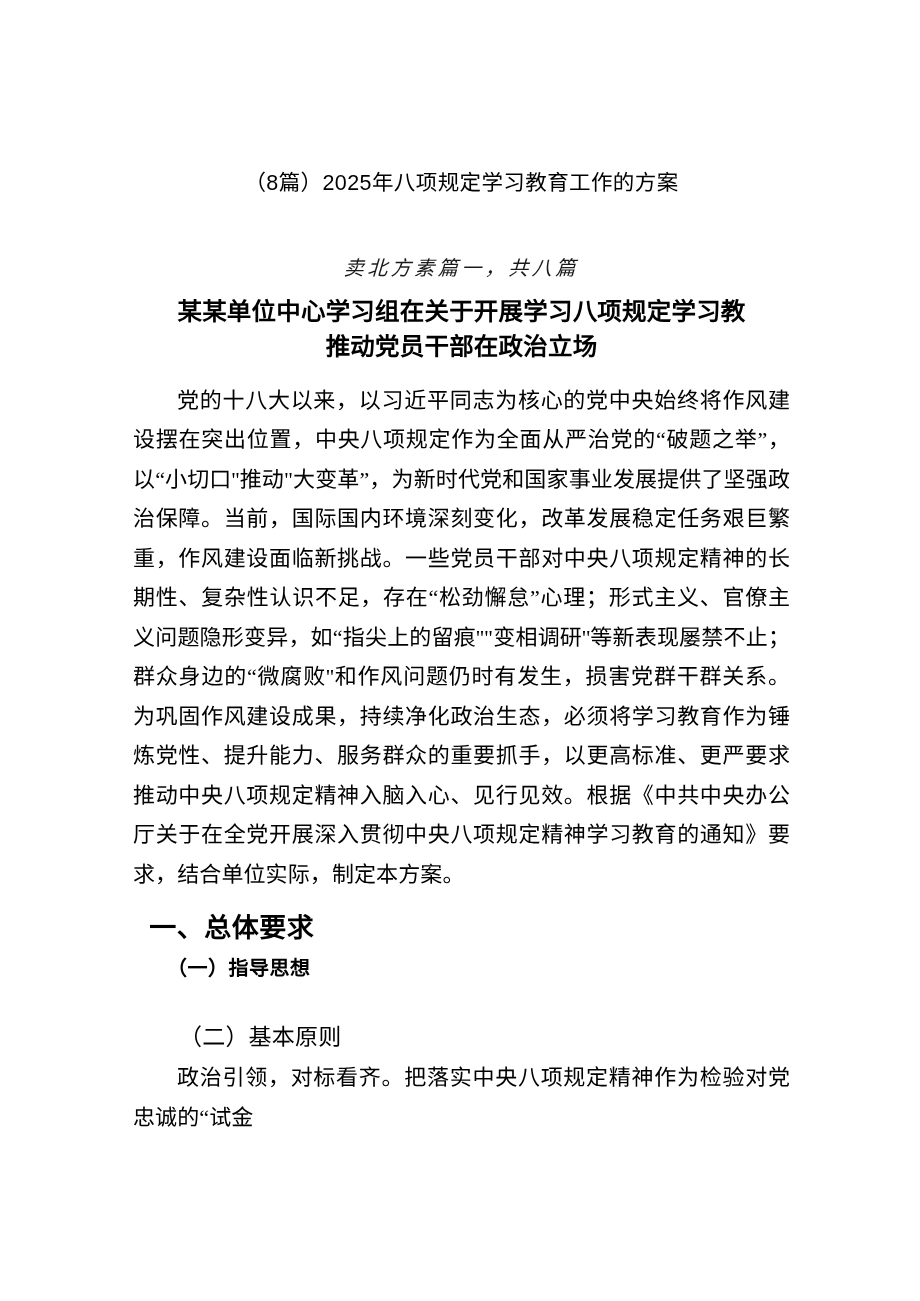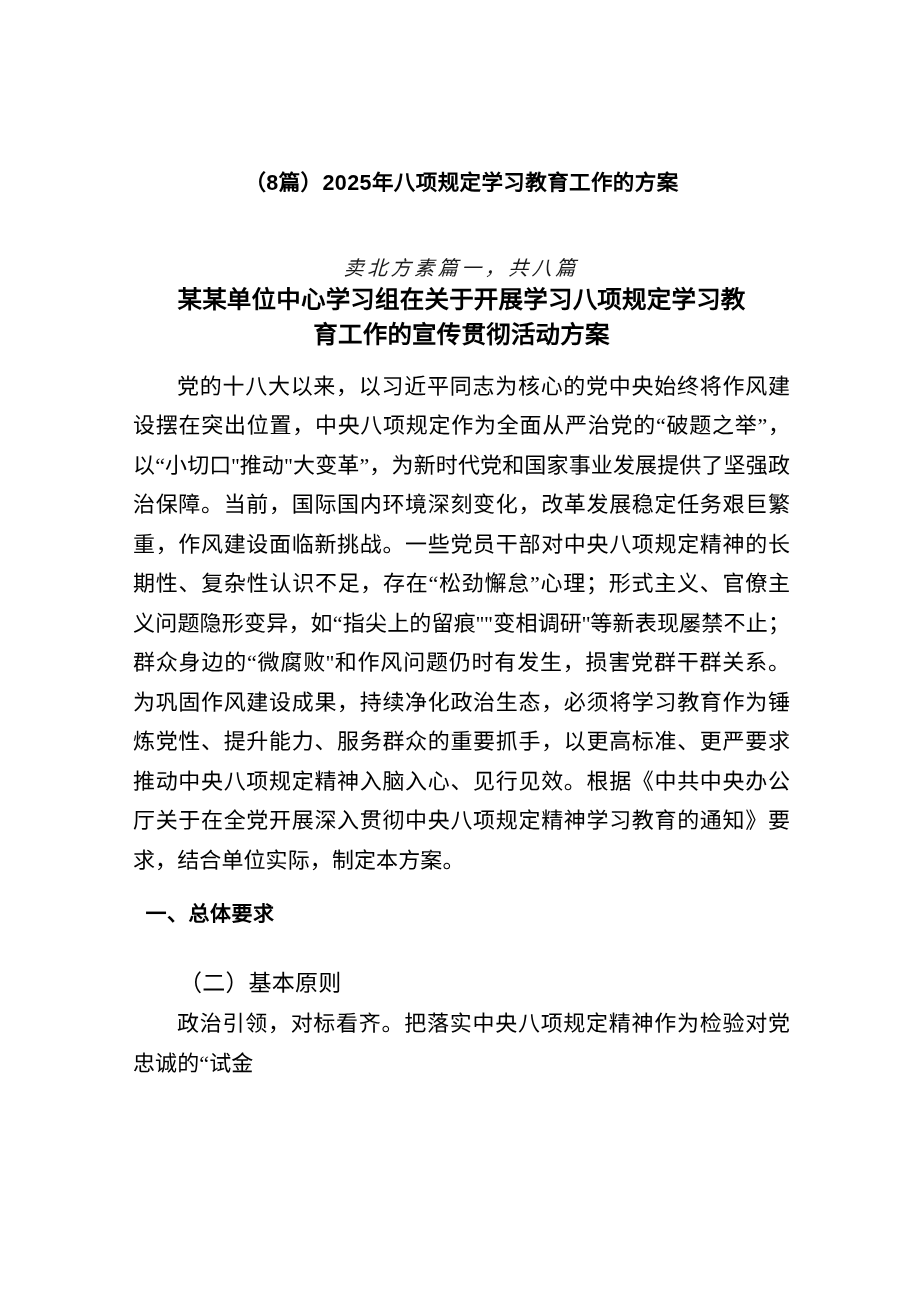--- a/index.html
+++ b/index.html
@@ -23,21 +23,21 @@
   .content {
     position: absolute;
     left: 133px;
     top: 0;
     width: 657px;
   }
 
   
   .doc-title {
     font-family: "Liberation Sans", "DejaVu Sans", sans-serif;
-    font-weight: bold;
+    font-weight: normal;
     font-size: 21.5px;
     text-align: center;
     letter-spacing: 0.4px;
     margin-top: 170px;
     line-height: 1.3;
     white-space: nowrap;
   }
 
   
   .script-line {
@@ -46,46 +46,46 @@
     font-size: 20px;
     text-align: center;
     letter-spacing: 3.5px;
     margin-top: 54px;
     color: #1a1a1a;
     transform: skewX(-3deg);
   }
 
   
   .article-heading {
-    font-family: Liberation Serif, serif;
+    font-family: Liberation Mono, monospace;
     font-weight: bold;
     font-size: 24.5px;
     text-align: center;
     line-height: 1.42;
-    margin-top: 2px;
+    margin-top: 16px;
     letter-spacing: 0.2px;
   }
 
   
   .body-p {
     font-size: 22px;
     line-height: 39.5px;
     text-align: justify;
     text-align-last: left;
     text-justify: inter-character;
     margin: 0;
     text-indent: 2em;
     letter-spacing: 0.1px;
   }
 
   
   .h1-sec {
     font-family: "Liberation Sans", "DejaVu Sans", sans-serif;
     font-weight: bold;
-    font-size: 21px;
+    font-size: 27px;
     line-height: 40px;
     margin: 0;
     text-indent: 0.6em;
     letter-spacing: 0.5px;
   }
 
   
   .h2-sec-sans {
     font-family: "Liberation Sans", "DejaVu Sans", sans-serif;
     font-weight: bold;
@@ -113,31 +113,32 @@
 
 <div class="page">
   <div class="content">
 
     <div class="doc-title">（8篇）2025年八项规定学习教育工作的方案</div>
 
     <div class="script-line">卖北方素篇一，共八篇</div>
 
     <div class="article-heading">
       <div>某某单位中心学习组在关于开展学习八项规定学习教</div>
-      <div>育工作的宣传贯彻活动方案</div>
+      <div>推动党员干部在政治立场</div>
     </div>
 
     <div class="spacer-sm"></div>
 
     <p class="body-p">党的十八大以来，以习近平同志为核心的党中央始终将作风建设摆在突出位置，中央八项规定作为全面从严治党的“破题之举”，以“小切口''推动"大变革”，为新时代党和国家事业发展提供了坚强政治保障。当前，国际国内环境深刻变化，改革发展稳定任务艰巨繁重，作风建设面临新挑战。一些党员干部对中央八项规定精神的长期性、复杂性认识不足，存在“松劲懈怠”心理；形式主义、官僚主义问题隐形变异，如“指尖上的留痕''"变相调研''等新表现屡禁不止；群众身边的“微腐败''和作风问题仍时有发生，损害党群干群关系。为巩固作风建设成果，持续净化政治生态，必须将学习教育作为锤炼党性、提升能力、服务群众的重要抓手，以更高标准、更严要求推动中央八项规定精神入脑入心、见行见效。根据《中共中央办公厅关于在全党开展深入贯彻中央八项规定精神学习教育的通知》要求，结合单位实际，制定本方案。</p>
 
     <div class="spacer-sm"></div>
 
     <div class="h1-sec">一、总体要求</div>
 
+    <div class="h2-sec-sans">（一）指导思想</div>
 
 
     <div class="spacer-md"></div>
 
     <div class="h2-sec-serif">（二）基本原则</div>
 
     <p class="body-p">政治引领，对标看齐。把落实中央八项规定精神作为检验对党忠诚的“试金</p>
 
   </div>
 </div>

